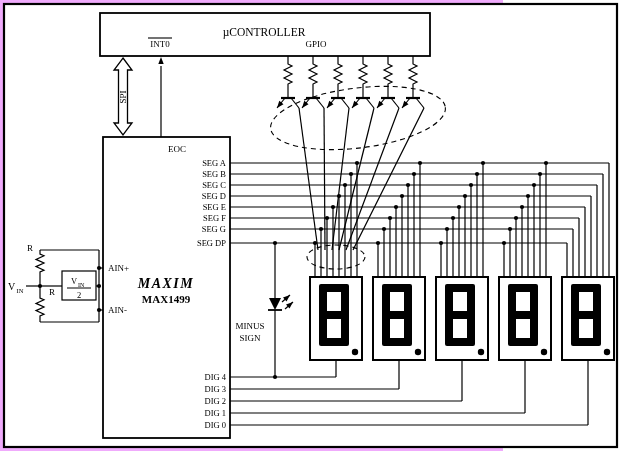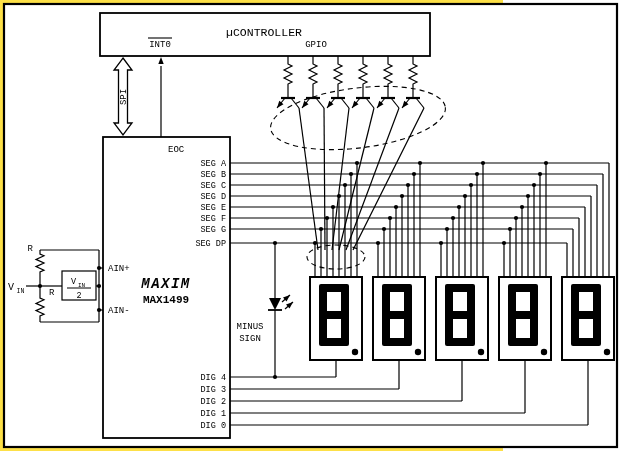--- a/index.html
+++ b/index.html
@@ -1,17 +1,17 @@
 <!DOCTYPE html>
 <html><head>
 <meta charset="utf-8">
 <style>
   html,body{margin:0;padding:0;background:#ffffff;}
-  #stage{position:relative;width:503px;height:451px;background:#fde047;
-         font-family:Liberation Mono, monospace;}
+  #stage{position:relative;width:503px;height:451px;background:#f0abfc;
+         font-family:Liberation Serif, serif;}
   svg{display:block;}
   text{fill:#000;}
 </style>
 </head>
 <body>
 
 <div id="stage">
 <svg width="621" height="451" viewBox="0 0 621 451">
 
   <rect x="4" y="4" width="613" height="443" fill="#ffffff" stroke="#000" stroke-width="2.2"></rect>

